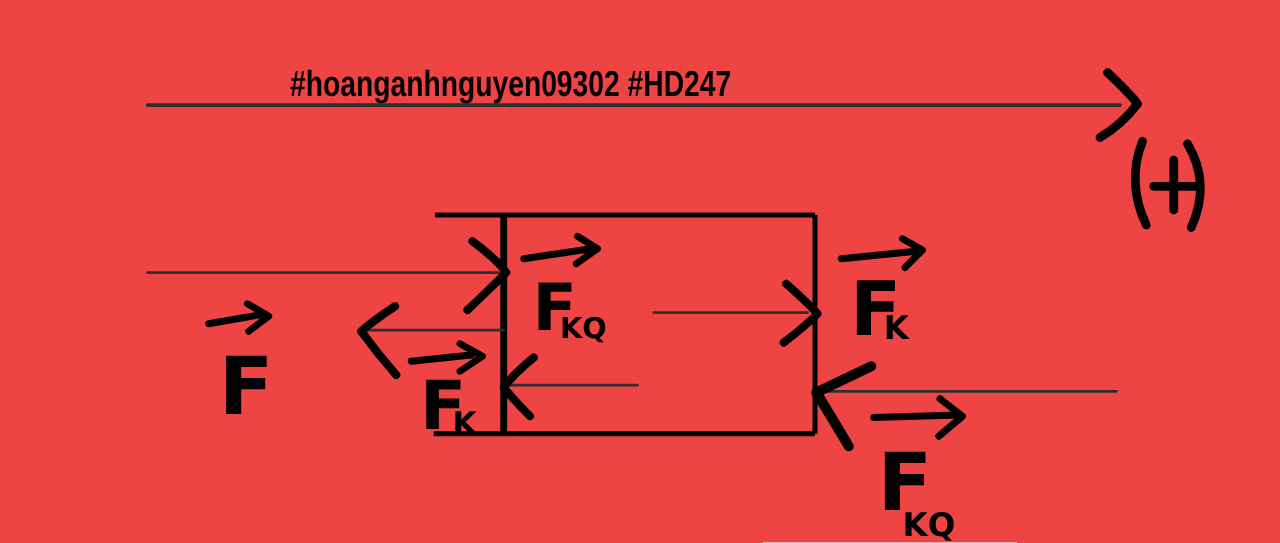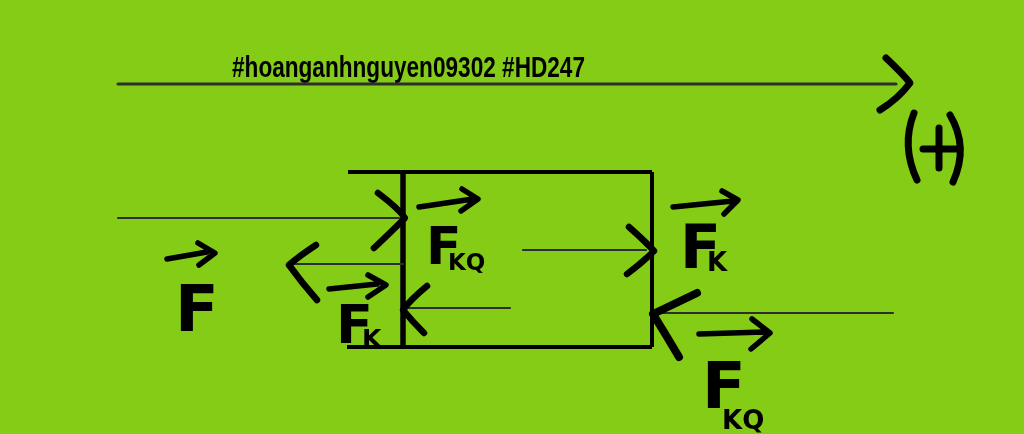--- a/index.html
+++ b/index.html
@@ -5,21 +5,21 @@
   html, body {
     margin: 0;
     padding: 0;
     background: #ffffff;
     font-family: "Liberation Sans", sans-serif;
   }
   .stage {
     position: relative;
     width: 1024px;
     height: 434px;
-    background: #84cc16;
+    background: #ef4444;
     overflow: hidden;
   }
   svg { display: block; }
   .thin {
     stroke: #2e2e2e;
     stroke-width: 2.2;
     stroke-linecap: round;
     fill: none;
   }
   .axisline { stroke-width: 3; }

